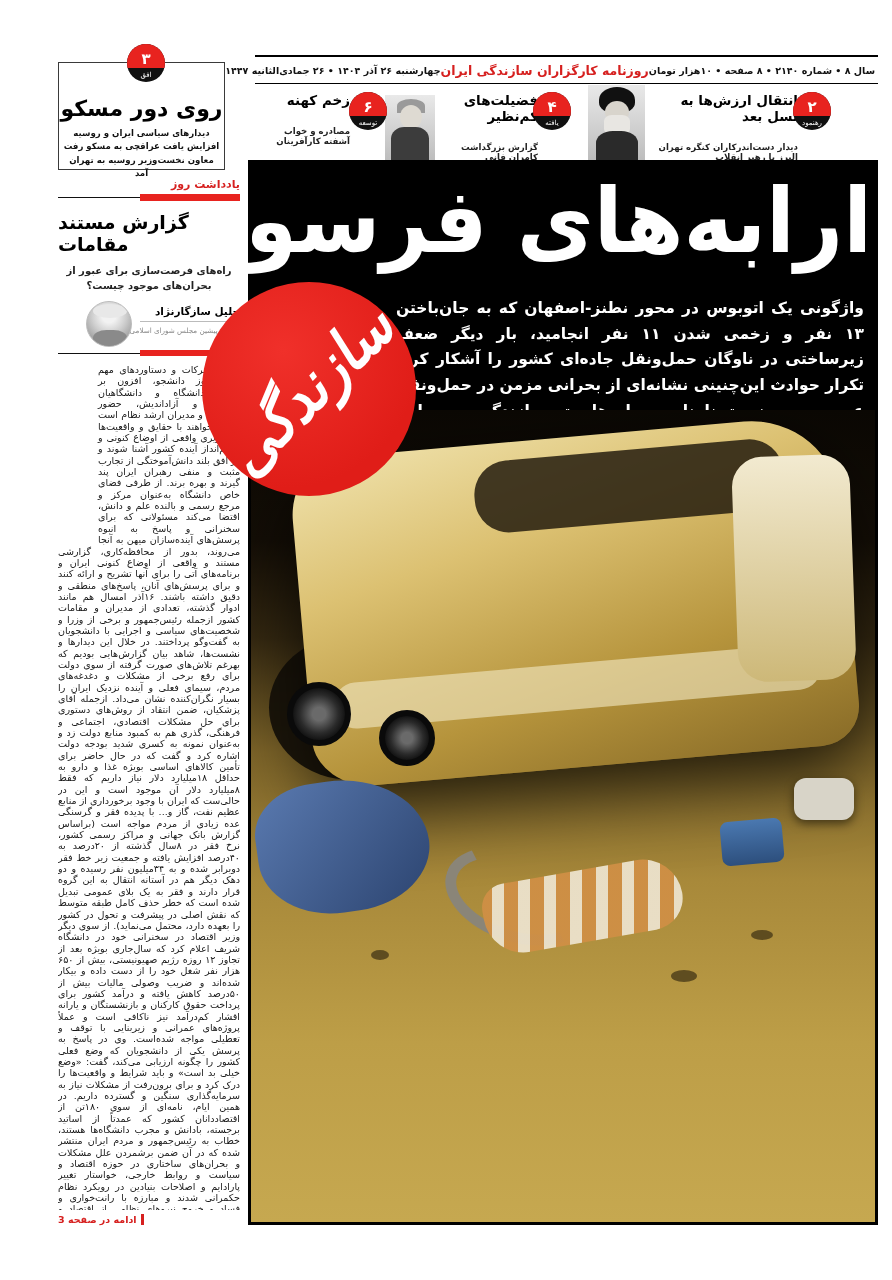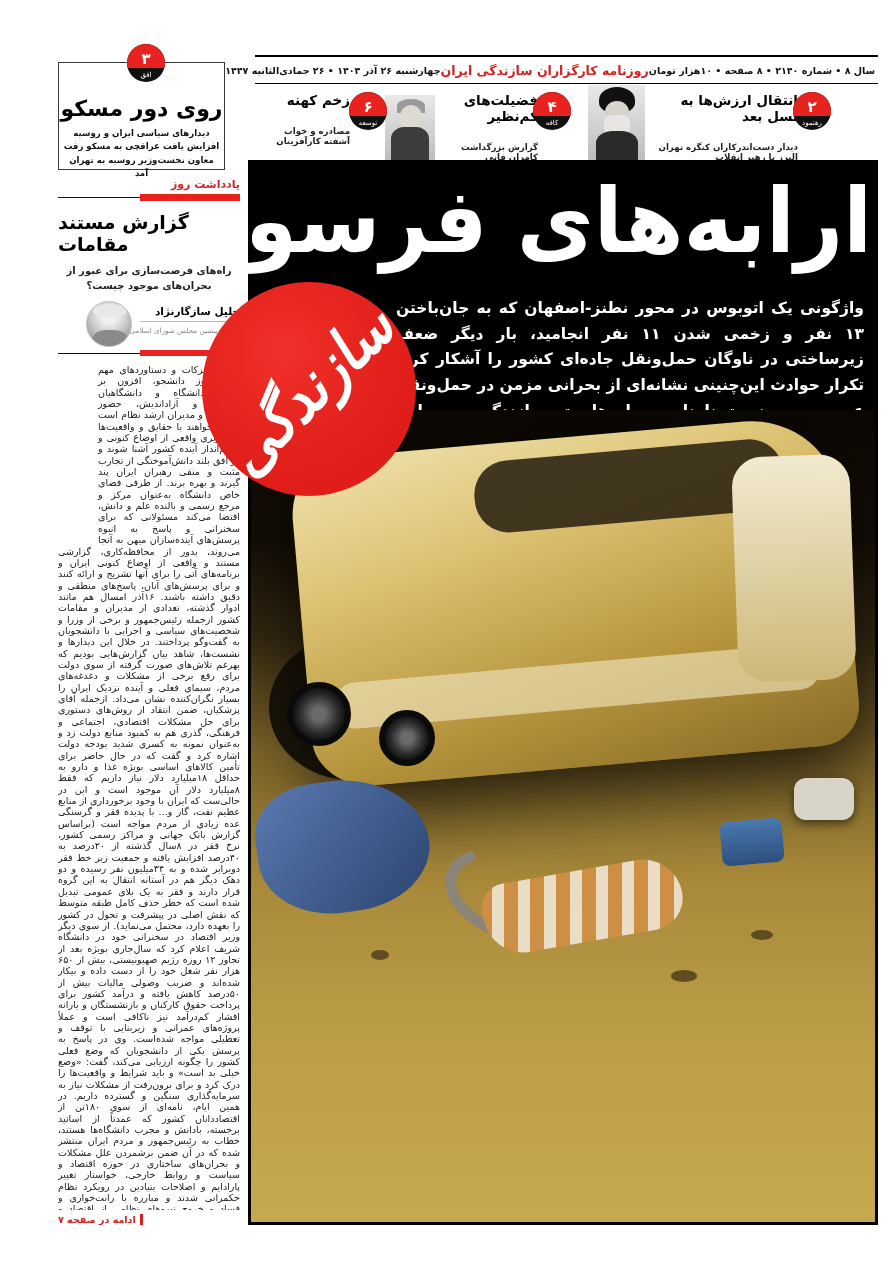--- a/index.html
+++ b/index.html
@@ -118,21 +118,21 @@
   </div>
   <div class="tphoto" style="left:588px; top:85px; width:57px; height:75px;">
     <div class="tp-head" style="left:11px; top:2px; width:36px; height:26px; background:#111; border-radius:50% 50% 40% 40%;"></div>
     <div class="tp-head" style="left:17px; top:16px; width:24px; height:22px; background:#d8d4cc;"></div>
     <div class="tp-head" style="left:16px; top:30px; width:26px; height:20px; background:#e8e6e2; border-radius:30%;"></div>
     <div class="tp-head" style="left:8px; top:46px; width:42px; height:30px; background:#2a2a2a; border-radius:40% 40% 0 0;"></div>
   </div>
 
   <div class="badge" style="left:533px; top:92px;">
     <div class="badge-num">۴</div>
-    <div class="badge-sec">کافه</div>
+    <div class="badge-sec">یافته</div>
   </div>
   <div class="teaser-text" style="right:354px; width:100px;">
     <div class="teaser-title">فضیلت‌های کم‌نظیر</div>
     <div class="teaser-sub">گزارش بزرگداشت کامران فانی</div>
   </div>
   <div class="tphoto" style="left:385px; top:95px; width:50px; height:65px;">
     <div class="tp-head" style="left:12px; top:4px; width:28px; height:14px; background:#9a9a9a; border-radius:50% 50% 0 0;"></div>
     <div class="tp-head" style="left:15px; top:10px; width:22px; height:24px; background:#dedad2;"></div>
     <div class="tp-head" style="left:6px; top:32px; width:38px; height:33px; background:#3c3c3c; border-radius:35% 35% 0 0;"></div>
   </div>
@@ -194,17 +194,17 @@
     </div>
     <div class="kicker-rule">
       <div class="kr-red" style="height:6px;"></div>
       <div class="kr-black"></div>
     </div>
     <div class="op-body">
       <div class="logo-spacer"></div>
       <span>یکی از برکات و دستاوردهای مهم جشن‌امروز دانشجو، افزون بر تکریم دانشگاه و دانشگاهیان خردمند و آزاداندیش، حضور مسئولان و مدیران ارشد نظام است که می‌خواهند با حقایق و واقعیت‌ها و تصویری واقعی از اوضاع کنونی و چشم‌انداز آینده کشور آشنا شوند و در افق بلند دانش‌آموختگی از تجارب مثبت و منفی رهبران ایران پند گیرند و بهره برند. از طرفی فضای خاص دانشگاه به‌عنوان مرکز و مرجع رسمی و بالنده علم و دانش، اقتضا می‌کند مسئولانی که برای سخنرانی و پاسخ به انبوه پرسش‌های آینده‌سازان میهن به آنجا می‌روند، بدور از محافظه‌کاری، گزارشی مستند و واقعی از اوضاع کنونی ایران و برنامه‌های آتی را برای آنها تشریح و ارائه کنند و برای پرسش‌های آنان، پاسخ‌های منطقی و دقیق داشته باشند. ۱۶آذر امسال هم مانند ادوار گذشته، تعدادی از مدیران و مقامات کشور ازجمله رئیس‌جمهور و برخی از وزرا و شخصیت‌های سیاسی و اجرایی با دانشجویان به گفت‌وگو پرداختند. در خلال این دیدارها و نشست‌ها، شاهد بیان گزارش‌هایی بودیم که بهرغم تلاش‌های صورت گرفته از سوی دولت برای رفع برخی از مشکلات و دغدغه‌های مردم، سیمای فعلی و آینده نزدیک ایران را بسیار نگران‌کننده نشان می‌داد. ازجمله آقای پزشکیان، ضمن انتقاد از روش‌های دستوری برای حل مشکلات اقتصادی، اجتماعی و فرهنگی، گذری هم به کمبود منابع دولت زد و به‌عنوان نمونه به کسری شدید بودجه دولت اشاره کرد و گفت که در حال حاضر برای تأمین کالاهای اساسی بویژه غذا و دارو به حداقل ۱۸میلیارد دلار نیاز داریم که فقط ۸میلیارد دلار آن موجود است و این در حالی‌ست که ایران با وجود برخورداری از منابع عظیم نفت، گاز و... با پدیده فقر و گرسنگی عده زیادی از مردم مواجه است (براساس گزارش بانک جهانی و مراکز رسمی کشور، نرخ فقر در ۸سال گذشته از ۲۰درصد به ۴۰درصد افزایش یافته و جمعیت زیر خط فقر دوبرابر شده و به ۳۴میلیون نفر رسیده و دو دهک دیگر هم در آستانه انتقال به این گروه قرار دارند و فقر به یک بلای عمومی تبدیل شده است که خطر حذف کامل طبقه متوسط که نقش اصلی در پیشرفت و تحول در کشور را بعهده دارد، محتمل می‌نماید). از سوی دیگر وزیر اقتصاد در سخنرانی خود در دانشگاه شریف اعلام کرد که سال‌جاری بویژه بعد از تجاوز ۱۲ روزه رژیم صهیونیستی، بیش از ۶۵۰ هزار نفر شغل خود را از دست داده و بیکار شده‌اند و ضریب وصولی مالیات بیش از ۵۰درصد کاهش یافته و درآمد کشور برای پرداخت حقوق کارکنان و بازنشستگان و یارانه اقشار کم‌درآمد نیز ناکافی است و عملاً پروژه‌های عمرانی و زیربنایی با توقف و تعطیلی مواجه شده‌است. وی در پاسخ به پرسش یکی از دانشجویان که وضع فعلی کشور را چگونه ارزیابی می‌کند، گفت: «وضع خیلی بد است» و باید شرایط و واقعیت‌ها را درک کرد و برای برون‌رفت از مشکلات نیاز به سرمایه‌گذاری سنگین و گسترده داریم. در همین ایام، نامه‌ای از سوی ۱۸۰تن از اقتصاددانان کشور که عمدتاً از اساتید برجسته، بادانش و مجرب دانشگاه‌ها هستند، خطاب به رئیس‌جمهور و مردم ایران منتشر شده که در آن ضمن برشمردن علل مشکلات و بحران‌های ساختاری در حوزه اقتصاد و سیاست و روابط خارجی، خواستار تغییر پارادایم و اصلاحات بنیادین در رویکرد نظام حکمرانی شدند و مبارزه با رانت‌خواری و فساد و خروج نیروهای نظامی از اقتصاد و بازنگری در سیاست‌گذاری‌های ارزی را نه فقط یک مطالبه اقتصادی، بلکه درخواستی اخلاقی و ملی دانستند.</span>
     </div>
     <div class="op-continue">
-      <span class="cont-tick"></span><span>ادامه در صفحه ۷</span>
+      <span class="cont-tick"></span><span>ادامه در صفحه 3</span>
     </div>
   </div>
 
 </div>
 
 </body></html>

